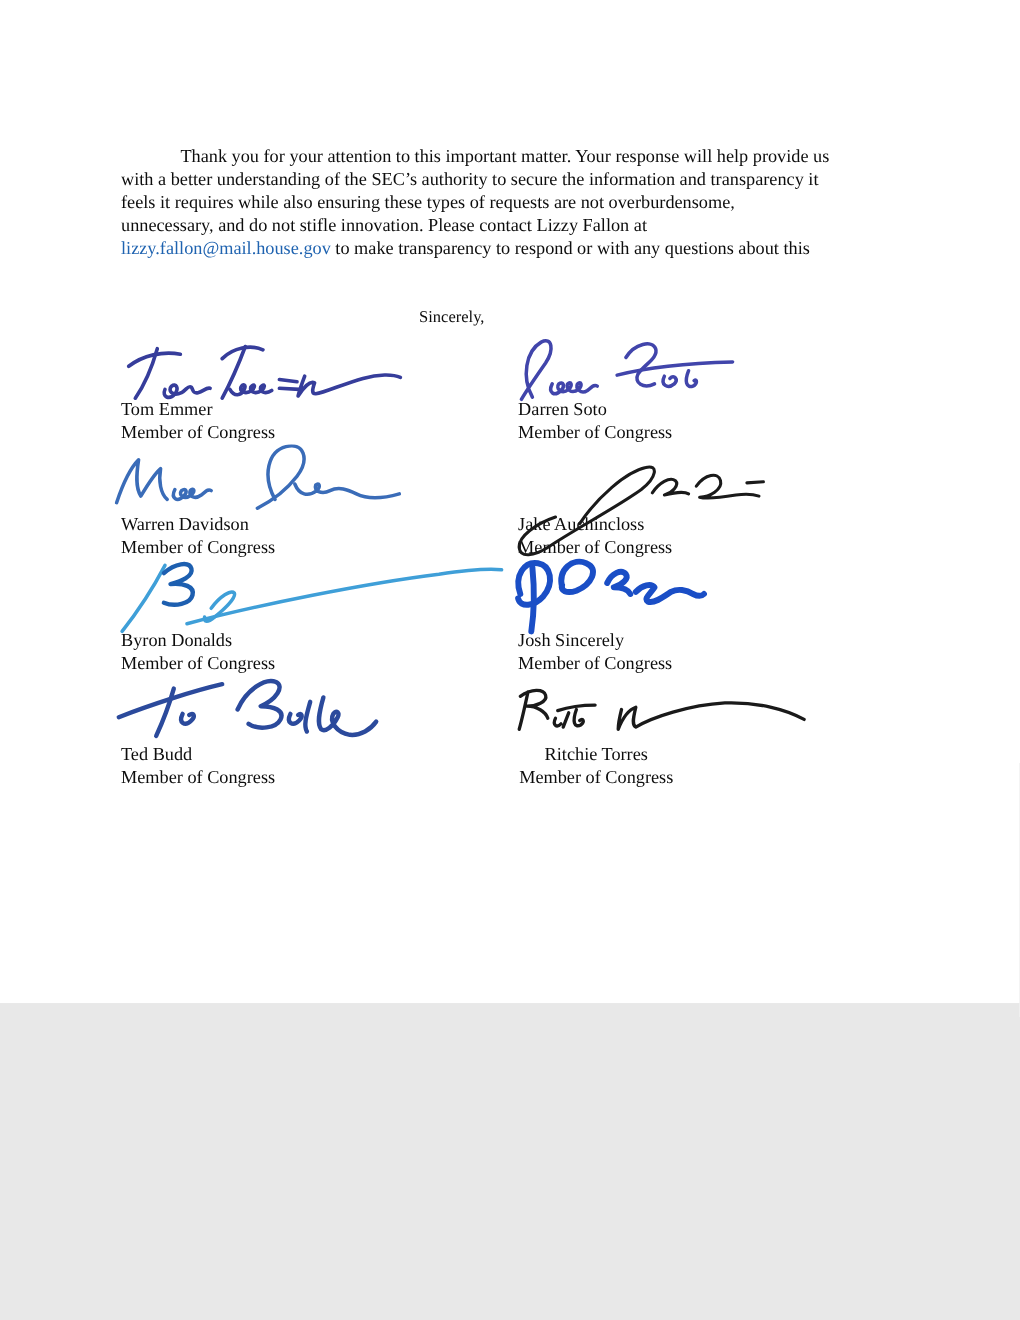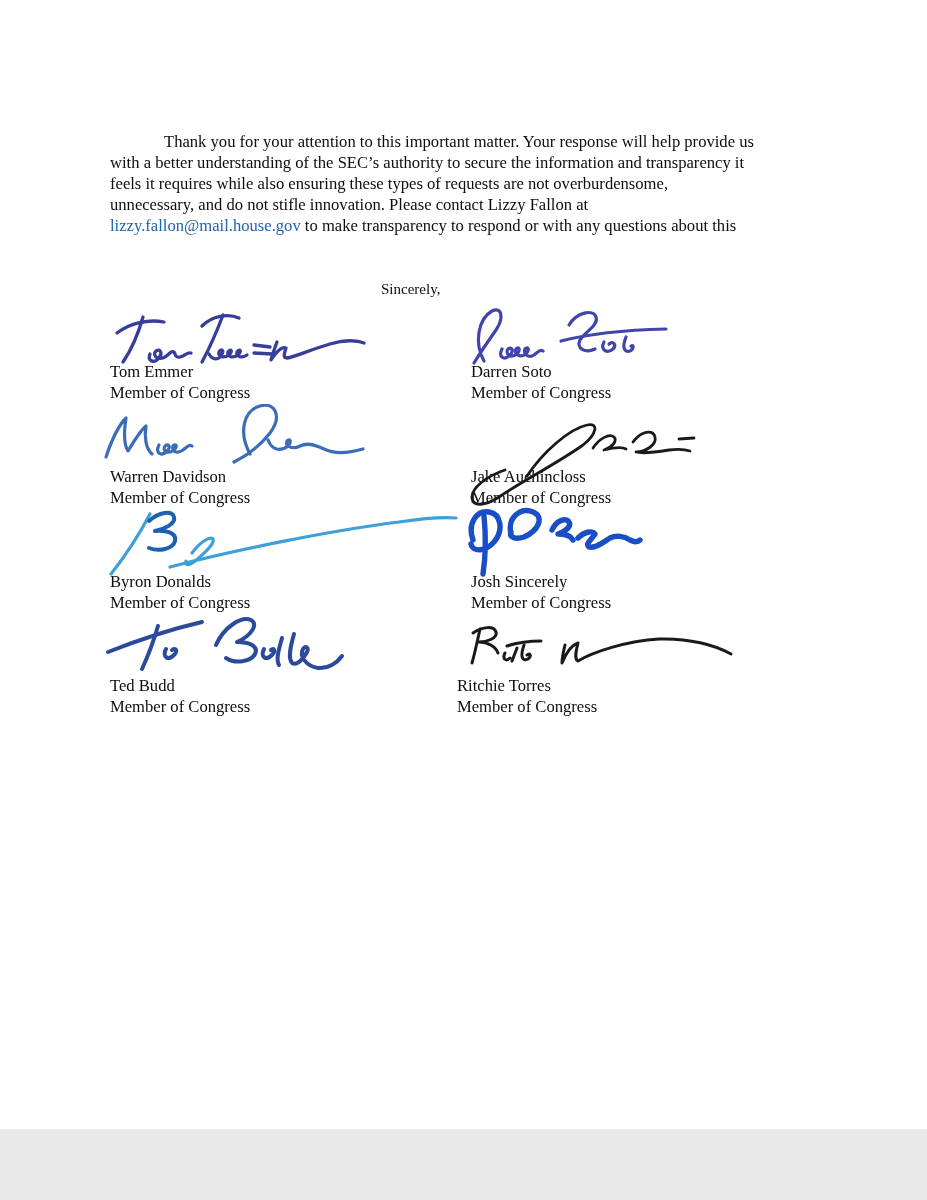--- a/index.html
+++ b/index.html
@@ -1,19 +1,19 @@
 <!DOCTYPE html>
 <html><head>
 <meta charset="utf-8">
 <style>
   html, body { margin: 0; padding: 0; background: #e8e8e8; }
   .page {
     position: relative;
     width: 927px;
-    height: 1129px;
+    height: 912px;
     margin: 0 auto;
     background: #ffffff;
     font-family: "Liberation Serif", "DejaVu Serif", serif;
     color: #0d0d0d;
     overflow: hidden;
   }
   .para {
     position: absolute;
     left: 110px;
     top: 131px;
@@ -164,18 +164,18 @@
   </div>
 
   <svg class="sig-ink" style="left:461px; top:618px;" width="278" height="58" viewBox="0 0 278 58">
     <g fill="none" stroke-linecap="round" stroke-linejoin="round" stroke-width="3" stroke="#1a1a1a">
       <path d="M12,15 C22,8 33,8 35,14 C37,20 26,24 18,24 C27,24 35,29 37,35 M19,11 C16,25 13,38 11,45"></path>
       <path d="M44,35 C41,41 45,44 49,40 M56,30 L51,43 M63,27 C59,38 61,44 67,41 C71,38 69,34 66,37"></path>
       <path d="M46,28 C58,24 70,23 80,23"></path>
       <path d="M104,27 C102,35 101,41 101,45 C105,35 111,27 117,25 C115,33 113,41 117,43 C132,34 165,23 198,21 C228,20 254,27 270,36"></path>
     </g>
   </svg>
-  <div class="sig-text" style="left:457px; top:675px;">
+  <div class="sig-text" style="left:472px; top:675px;text-align:center;">
     <div class="sig-name">Ritchie Torres</div>
     <div class="sig-title">Member of Congress</div>
   </div>
 
 </div>
 
 </body></html>

